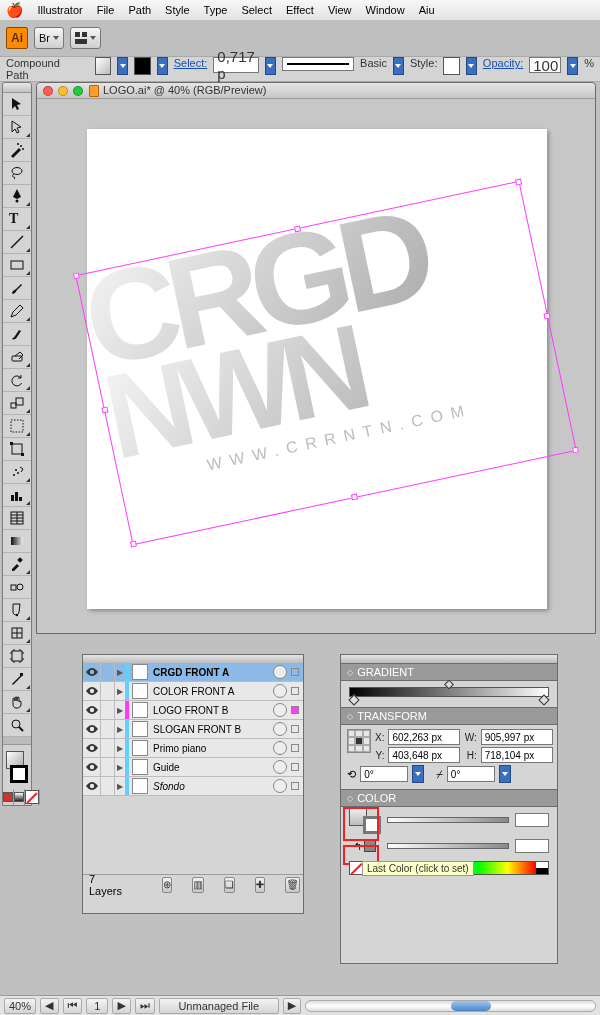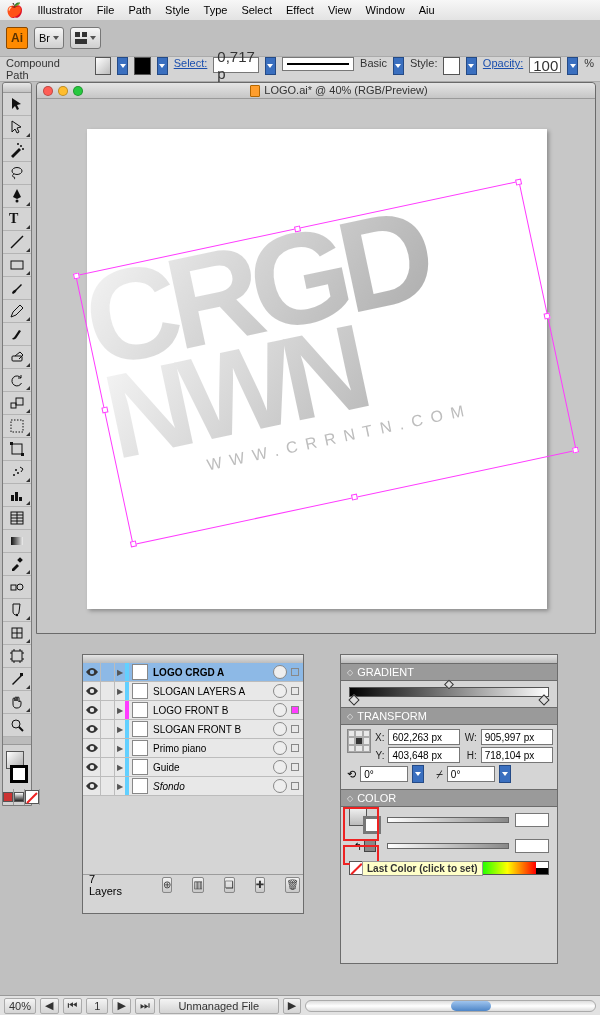--- a/index.html
+++ b/index.html
@@ -29,21 +29,21 @@
   .link { color: #1b4fae; text-decoration: underline; }
   .stroke-preview { width: 80px; height: 14px; background: #fff; border: 1px solid #777; display: flex; align-items: center; }
   .stroke-preview .line { height: 2px; background: #000; flex: 1; margin: 0 4px; }
 
   
   .docwindow { position: absolute; left: 36px; top: 82px; right: 4px; height: 552px; background: #c7c7c7; border: 1px solid #6a6a6a; border-radius: 4px 4px 0 0; }
   .doc-titlebar { height: 16px; background: linear-gradient(#e5e5e5,#c6c6c6); display: flex; align-items: center; padding: 0 6px; gap: 6px; border-radius: 4px 4px 0 0; border-bottom: 1px solid #9a9a9a; }
   .traffic { display: flex; gap: 5px; }
   .tl { width: 10px; height: 10px; border-radius: 50%; border: 1px solid rgba(0,0,0,.25); }
   .tl.r { background: #ff5e56; } .tl.y { background: #ffbd2e; } .tl.g { background: #27c93f; }
-  .doc-title { flex: 1; text-align: center; font-size: 11px; color: #333;}
+  .doc-title { flex: 1; font-size: 11px; color: #333;}
   .doc-title .ai-doc-icon { display: inline-block; width: 10px; height: 12px; background: #ff9e2d; border: 1px solid #b46700; vertical-align: middle; margin-right: 4px; border-radius: 1px; }
   .canvas-area { position: absolute; left: 6px; right: 6px; top: 22px; bottom: 6px; background: #c7c7c7; }
   .artboard { position: absolute; left: 44px; top: 24px; width: 460px; height: 480px; background: #fff; box-shadow: 2px 2px 4px rgba(0,0,0,.3); }
   
   .bbox { position: absolute; left: 56px; top: 120px; width: 454px; height: 276px; border: 1px solid #ff3bff; transform: rotate(-12deg); transform-origin: center; pointer-events: none; }
   .handle { position: absolute; width: 6px; height: 6px; background: #fff; border: 1px solid #ff3bff; }
   .hTL { left: -3px; top: -3px; } .hTR { right: -3px; top: -3px; } .hBL { left: -3px; bottom: -3px; } .hBR { right: -3px; bottom: -3px; }
   .hTM { left: 50%; top: -3px; margin-left: -3px; } .hBM { left: 50%; bottom: -3px; margin-left: -3px; }
   .hML { top: 50%; left: -3px; margin-top: -3px; } .hMR { top: 50%; right: -3px; margin-top: -3px; }
   
@@ -109,21 +109,21 @@
   .slider { flex: 1; height: 6px; background: linear-gradient(90deg,#fff,#888); border: 1px solid #666; }
   .valbox { width: 34px; height: 14px; border: 1px solid #777; background: #fff; }
   .color-fs { width: 32px; height: 28px; position: relative; }
   .color-fs .fb { position: absolute; width: 18px; height: 18px; background: linear-gradient(#eee,#bbb); border: 1px solid #555; left: 0; top: 2px; }
   .color-fs .sb { position: absolute; width: 18px; height: 18px; border: 3px solid #777; background: #fff; right: 0; bottom: 0; }
   .spectrum { height: 14px; border: 1px solid #555; display:flex; margin: 2px 8px 6px; }
   .spectrum .nonebox { width: 14px; background:#fff;border-right:1px solid #555; position:relative;}
   .spectrum .nonebox::after{content:"";position:absolute;left:-1px;right:-1px;top:50%;height:2px;background:#e22;transform:rotate(-45deg);}
   .spectrum .sp { flex: 1; background: linear-gradient(90deg, #ff0, #ff00ff, #00f,#0ff,#0f0,#ff0,#f00); position:relative;}
   .spectrum .bw { width:12px; background: linear-gradient(#fff 50%,#000 50%); }
-  .tooltip { position: absolute; background: #ffffc8; border: 1px solid #999; padding: 1px 4px; font-size: 10px; color: #333; white-space: nowrap; font-weight: bold; }
+  .tooltip { position: absolute; background: #ffffc8; border: 1px solid #999; padding: 1px 4px; font-size: 10px; color: #333; white-space: nowrap; }
   .hl-red { position:absolute; border: 2px solid #e22; pointer-events:none; }
 
   
   .statusbar { position: absolute; left: 0; right: 0; bottom: 0; height: 20px; background: #e2e2e2; border-top: 1px solid #999; display: flex; align-items: center; padding: 0 4px; gap: 4px; color: #333; font-size: 10px; }
   .statusbar .seg { height: 16px; border: 1px solid #aaa; background: linear-gradient(#f4f4f4,#d4d4d4); display:flex;align-items:center; padding: 0 4px; border-radius: 2px; }
   .statusbar .scroll { flex: 1; height: 12px; background: linear-gradient(#ddd,#fff,#ddd); border: 1px solid #aaa; border-radius: 6px; position: relative; }
   .statusbar .thumb { position: absolute; left: 50%; width: 40px; height: 10px; top: 0; background: linear-gradient(#9fc4ee,#4e86c8); border-radius: 5px; }
 
   
   .eye svg { width: 12px; height: 8px; }
@@ -424,35 +424,35 @@
       <div class="layer-row sel">
         <div class="eye">
           <svg viewBox="0 0 12 8">
             <path d="M6 0C3 0 1 3 0 4c1 1 3 4 6 4s5-3 6-4c-1-1-3-4-6-4zm0 6.2A2.2 2.2 0 116 1.8a2.2 2.2 0 010 4.4z" fill="#333"></path>
           </svg>
         </div>
         <div class="lock"></div>
         <div class="twisty">▶</div>
         <div class="colorstrip" style="background:#62d0ff"></div>
         <div class="thumb"></div>
-        <div class="name" style="font-weight:bold;">LOGO CRGD A</div>
+        <div class="name" style="font-weight:bold;">CRGD FRONT A</div>
         <div class="target"></div>
         <div class="selbox" style="background:transparent"></div>
       </div>
       <div class="layer-row">
         <div class="eye">
           <svg viewBox="0 0 12 8">
             <path d="M6 0C3 0 1 3 0 4c1 1 3 4 6 4s5-3 6-4c-1-1-3-4-6-4zm0 6.2A2.2 2.2 0 116 1.8a2.2 2.2 0 010 4.4z" fill="#333"></path>
           </svg>
         </div>
         <div class="lock"></div>
         <div class="twisty">▶</div>
         <div class="colorstrip" style="background:#62d0ff"></div>
         <div class="thumb"></div>
-        <div class="name" style="">SLOGAN LAYERS A</div>
+        <div class="name" style="">COLOR FRONT A</div>
         <div class="target"></div>
         <div class="selbox" style="background:transparent"></div>
       </div>
       <div class="layer-row">
         <div class="eye">
           <svg viewBox="0 0 12 8">
             <path d="M6 0C3 0 1 3 0 4c1 1 3 4 6 4s5-3 6-4c-1-1-3-4-6-4zm0 6.2A2.2 2.2 0 116 1.8a2.2 2.2 0 010 4.4z" fill="#333"></path>
           </svg>
         </div>
         <div class="lock"></div>

